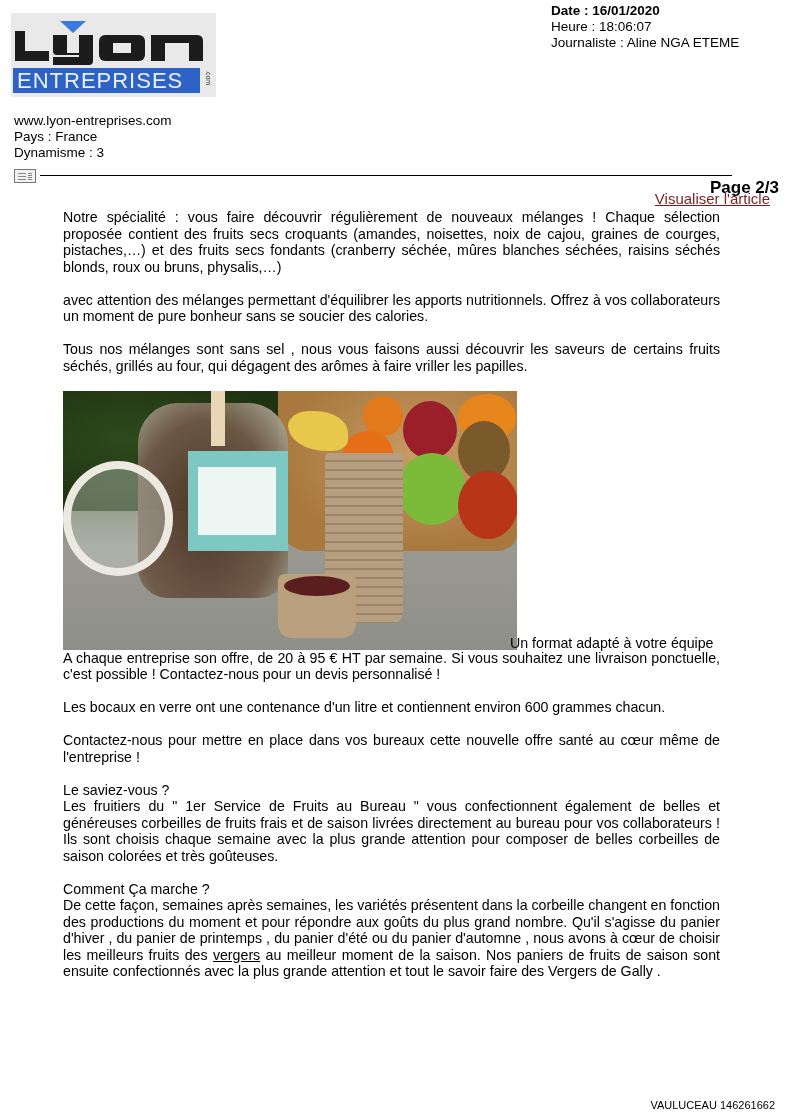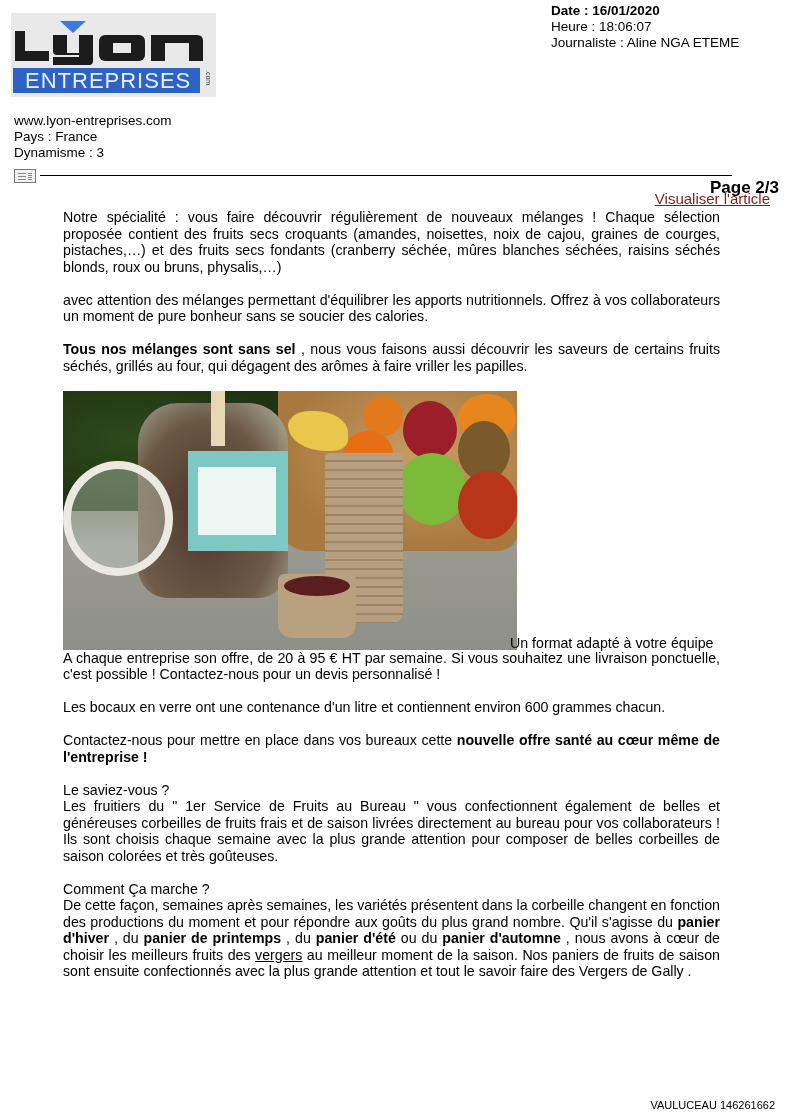--- a/index.html
+++ b/index.html
@@ -3,39 +3,39 @@
 <meta charset="utf-8">
 <style>
   * { box-sizing: border-box; margin: 0; padding: 0; }
   html, body { width: 793px; height: 1115px; background: #ffffff; overflow: hidden; }
   body { position: relative; font-family: "Liberation Sans", sans-serif; color: #000; }
 
   
   .logo { position: absolute; left: 11px; top: 13px; width: 205px; height: 84px; background: #e9e9e9; }
   .logo .lyon { position: absolute; left: 2px; top: 8px; width: 200px; height: 44px; }
   .logo .ent-bar { position: absolute; left: 2px; top: 55px; width: 187px; height: 25px; background: #2f62c5; color: #e8f0ff;
-    font-size: 22px; font-weight: normal; letter-spacing: 1px; line-height: 25px; padding-left: 12px; white-space: nowrap; overflow: hidden; }
+    font-size: 22px; font-weight: normal; letter-spacing: 1px; line-height: 25px; padding-left: 4px; white-space: nowrap; overflow: hidden; }
   .logo .dotcom { position: absolute; left: 192px; top: 57px; font-size: 7px; color: #333; writing-mode: vertical-rl; line-height: 10px; }
 
   .meta-left { position: absolute; left: 14px; top: 113px; font-size: 13.5px; line-height: 16px; }
   .meta-right { position: absolute; left: 551px; top: 3px; font-size: 13.5px; line-height: 16px; }
   .meta-right .bold { font-weight: bold; }
 
   .rule-row { position: absolute; left: 14px; top: 169px; width: 765px; height: 16px; }
   .doc-icon { position: absolute; left: 0; top: 0; width: 22px; height: 14px; border: 1px solid #777; background: #f2f2f2; }
   .doc-icon::before { content: ""; position: absolute; left: 3px; top: 3px; width: 8px; height: 1px; background: #888; box-shadow: 0 3px 0 #888, 0 6px 0 #888; }
   .doc-icon::after { content: ""; position: absolute; left: 13px; top: 3px; width: 4px; height: 7px; background: repeating-linear-gradient(#888 0 1px, transparent 1px 2px); }
   .rule { position: absolute; left: 26px; top: 6px; width: 692px; height: 1px; background: #000; }
   .page-num { position: absolute; right: 0; top: 9px; font-size: 17px; font-weight: bold; }
 
   .visualiser { position: absolute; right: 23px; top: 190px; font-size: 15px; color: #7f1d1d; text-decoration: underline; }
 
   .article { position: absolute; left: 63px; top: 209px; width: 657px; font-size: 14.2px; line-height: 16.5px; text-align: justify; }
   .article p { margin-bottom: 16.5px; }
-  .article b { font-weight: bold; }
+  .article b { font-weight: normal; }
   .article .ul { text-decoration: underline; }
 
   .photo-wrap { position: relative; height: 259px; margin-bottom: 0; }
   .photo { position: absolute; left: 0; top: 0; width: 454px; height: 259px; overflow: hidden;
     background: linear-gradient(180deg, #3e5a2a 0%, #5e6b4a 35%, #9a9a92 60%, #8e8f88 100%); }
   .photo .leaf { position: absolute; left: 0; top: 0; width: 220px; height: 120px; background: radial-gradient(ellipse at 30% 40%, #2e4a1c, #1f3312 70%); }
   .photo .basket { position: absolute; left: 215px; top: 0; width: 240px; height: 160px; background: radial-gradient(ellipse at 60% 40%, #c89d66, #a8783e 70%); border-radius: 0 0 20px 30px; }
   .photo .fruit { position: absolute; border-radius: 50%; }
   .photo .jar { position: absolute; left: 75px; top: 12px; width: 150px; height: 195px; border-radius: 40px 40px 30px 30px; background: radial-gradient(ellipse at 45% 60%, #4a3226, #6e5846 60%, #a6a28e 90%); opacity: .95; }
   .photo .lid { position: absolute; left: 0; top: 70px; width: 110px; height: 115px; border-radius: 50%; border: 8px solid #eceae0; background: rgba(200,210,200,.4); }

